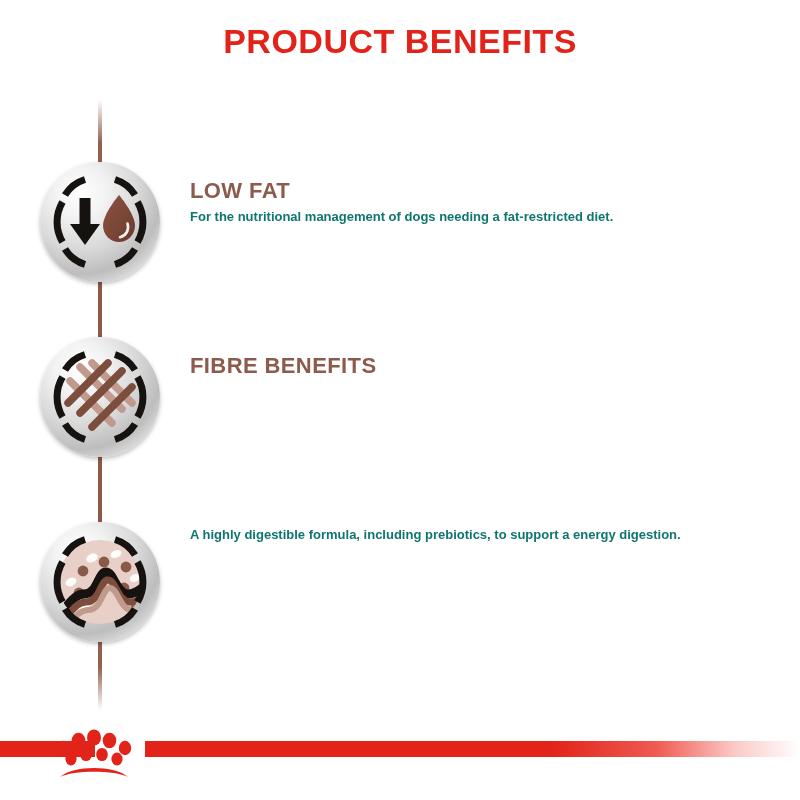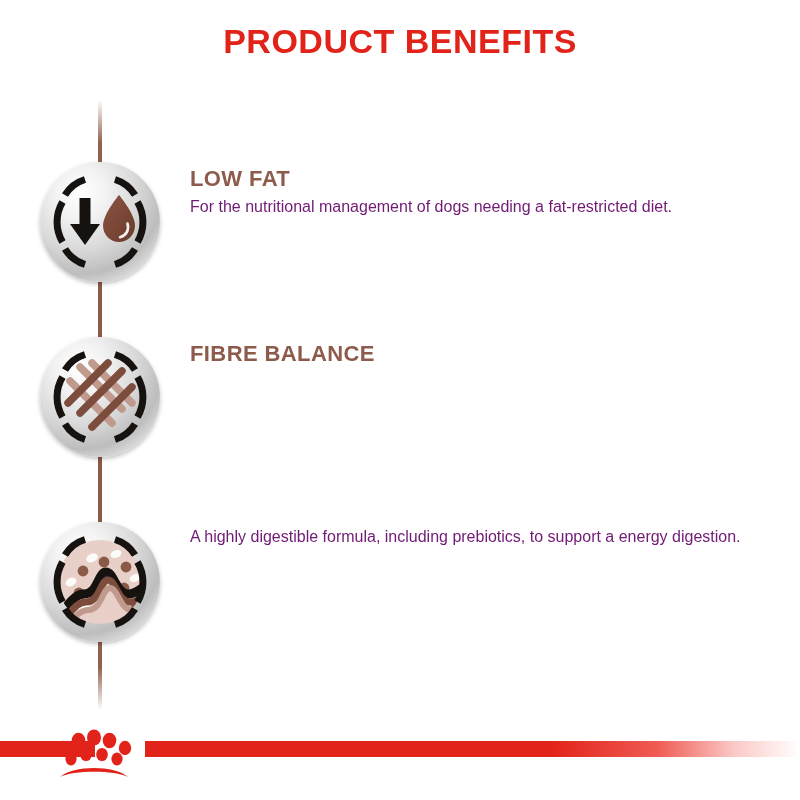--- a/index.html
+++ b/index.html
@@ -64,25 +64,27 @@
     left:190px;
     top:4px;
     width:560px;
   }
   .benefit-title {
     font-size:22px;
     font-weight:bold;
     color:#8d5b4c;
     letter-spacing:0.4px;
     margin-bottom:4px;
+    margin-top:12px;
   }
   .benefit-desc {
-    font-size:16px;
+    font-size:13px;
     line-height:1.33;
-    color:#701a75;
+    color:#0f766e;
+    font-weight:bold;
   }
 
   
   .footer { position:absolute; left:0; bottom:0; width:800px; height:90px; }
   .footer-bar-left {
     position:absolute;
     left:0; top:31px;
     width:95px; height:16px;
     background:#e2231a;
   }
@@ -169,21 +171,21 @@
         </g>
 
         <g stroke="#7c4c3c" stroke-width="7.5" stroke-linecap="round" fill="none">
           <line x1="82" y1="34" x2="40" y2="76"></line>
           <line x1="92" y1="50" x2="52" y2="90"></line>
           <line x1="68" y1="26" x2="28" y2="66"></line>
         </g>
       </svg>
     </div>
     <div class="benefit-text">
-      <div class="benefit-title">FIBRE BALANCE</div>
+      <div class="benefit-title">FIBRE BENEFITS</div>
     </div>
   </div>
 
   <div class="benefit" id="benefit-2">
     <div class="badge">
       <svg viewBox="0 0 120 120" xmlns="http://www.w3.org/2000/svg">
         <defs>
           <clipPath id="innerClip">
             <circle cx="60" cy="60" r="42"></circle>
           </clipPath>

